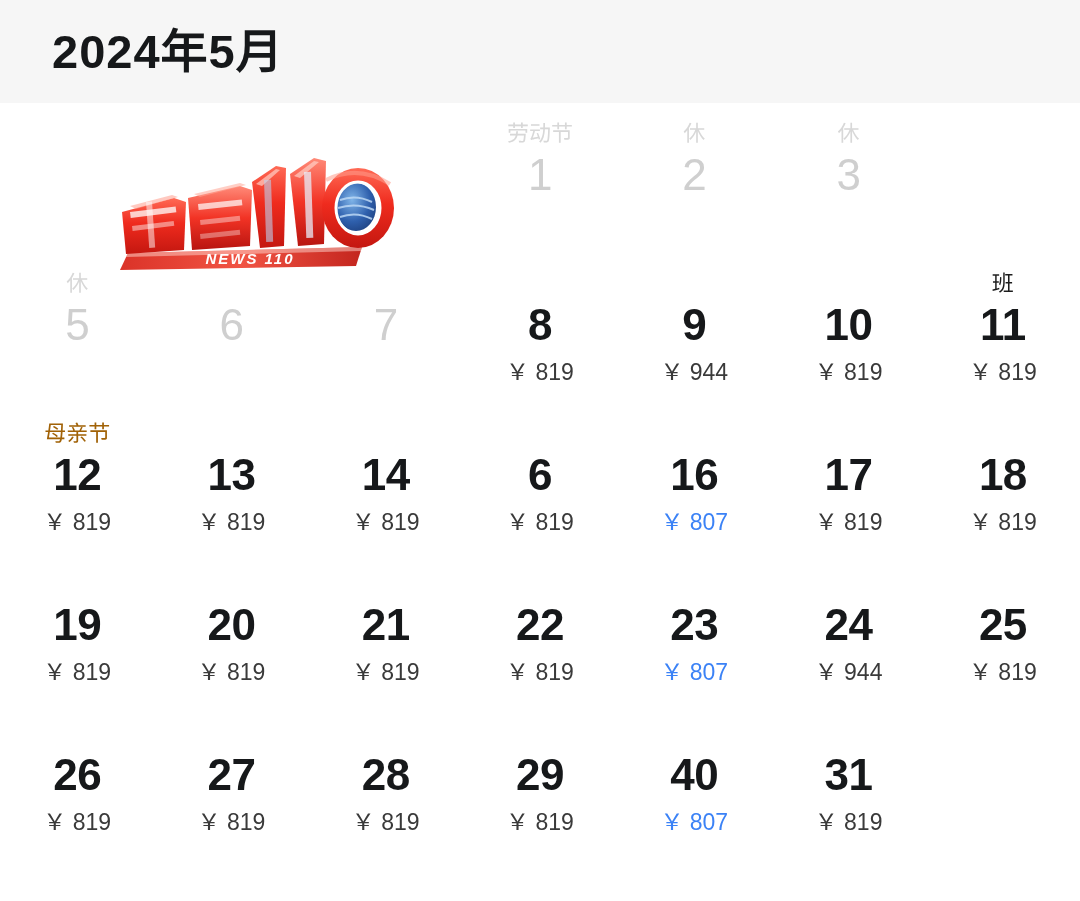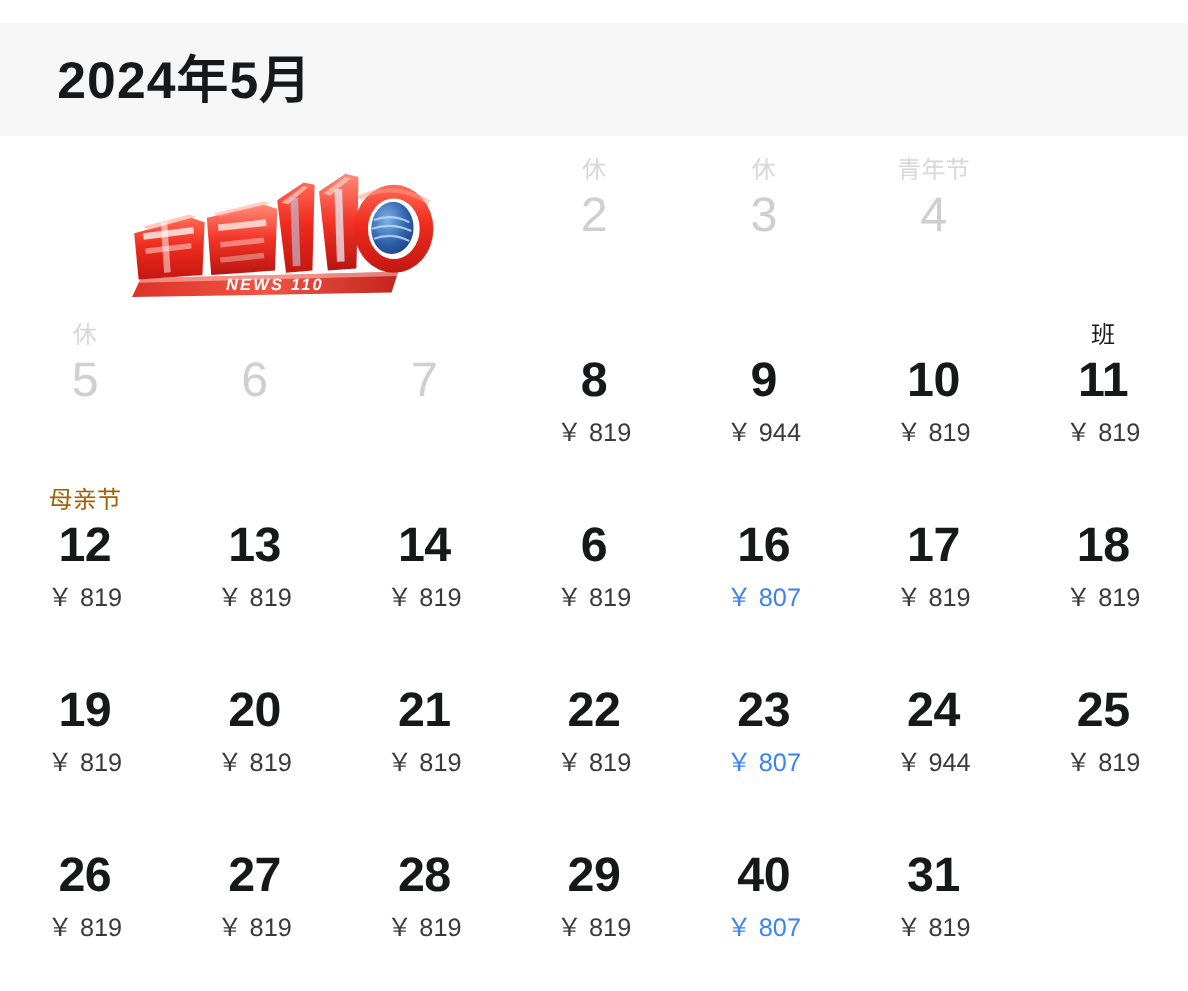--- a/index.html
+++ b/index.html
@@ -16,21 +16,20 @@
   }
 
   
   .header-band {
     height: 103px;
     background: #f6f6f6;
     display: flex;
     align-items: center;
     padding-left: 52px;
     box-sizing: border-box;
-    margin-top: 21px;
   }
   .month-title {
     font-size: 47px;
     font-weight: 700;
     color: #16181a;
     letter-spacing: 1px;
     line-height: 1;
   }
 
   
@@ -127,32 +126,32 @@
         <div class="label-holiday empty-label">&nbsp;</div>
         <div class="day-number"></div>
         <div class="day-price hidden">&nbsp;</div>
       </div>
       <div class="day-cell empty">
         <div class="label-holiday empty-label">&nbsp;</div>
         <div class="day-number"></div>
         <div class="day-price hidden">&nbsp;</div>
       </div>
       <div class="day-cell disabled">
+        <div class="label-holiday">劳动节</div>
+        <div class="day-number">1</div>
+        <div class="day-price hidden">&nbsp;</div>
+      </div>
+      <div class="day-cell disabled">
         <div class="label-holiday">休</div>
         <div class="day-number">2</div>
         <div class="day-price hidden">&nbsp;</div>
       </div>
       <div class="day-cell disabled">
         <div class="label-holiday">休</div>
         <div class="day-number">3</div>
-        <div class="day-price hidden">&nbsp;</div>
-      </div>
-      <div class="day-cell disabled">
-        <div class="label-holiday">青年节</div>
-        <div class="day-number">4</div>
         <div class="day-price hidden">&nbsp;</div>
       </div>
     </div>
     <div class="week-row">
       <div class="day-cell disabled">
         <div class="label-holiday">休</div>
         <div class="day-number">5</div>
         <div class="day-price hidden">&nbsp;</div>
       </div>
       <div class="day-cell disabled">

